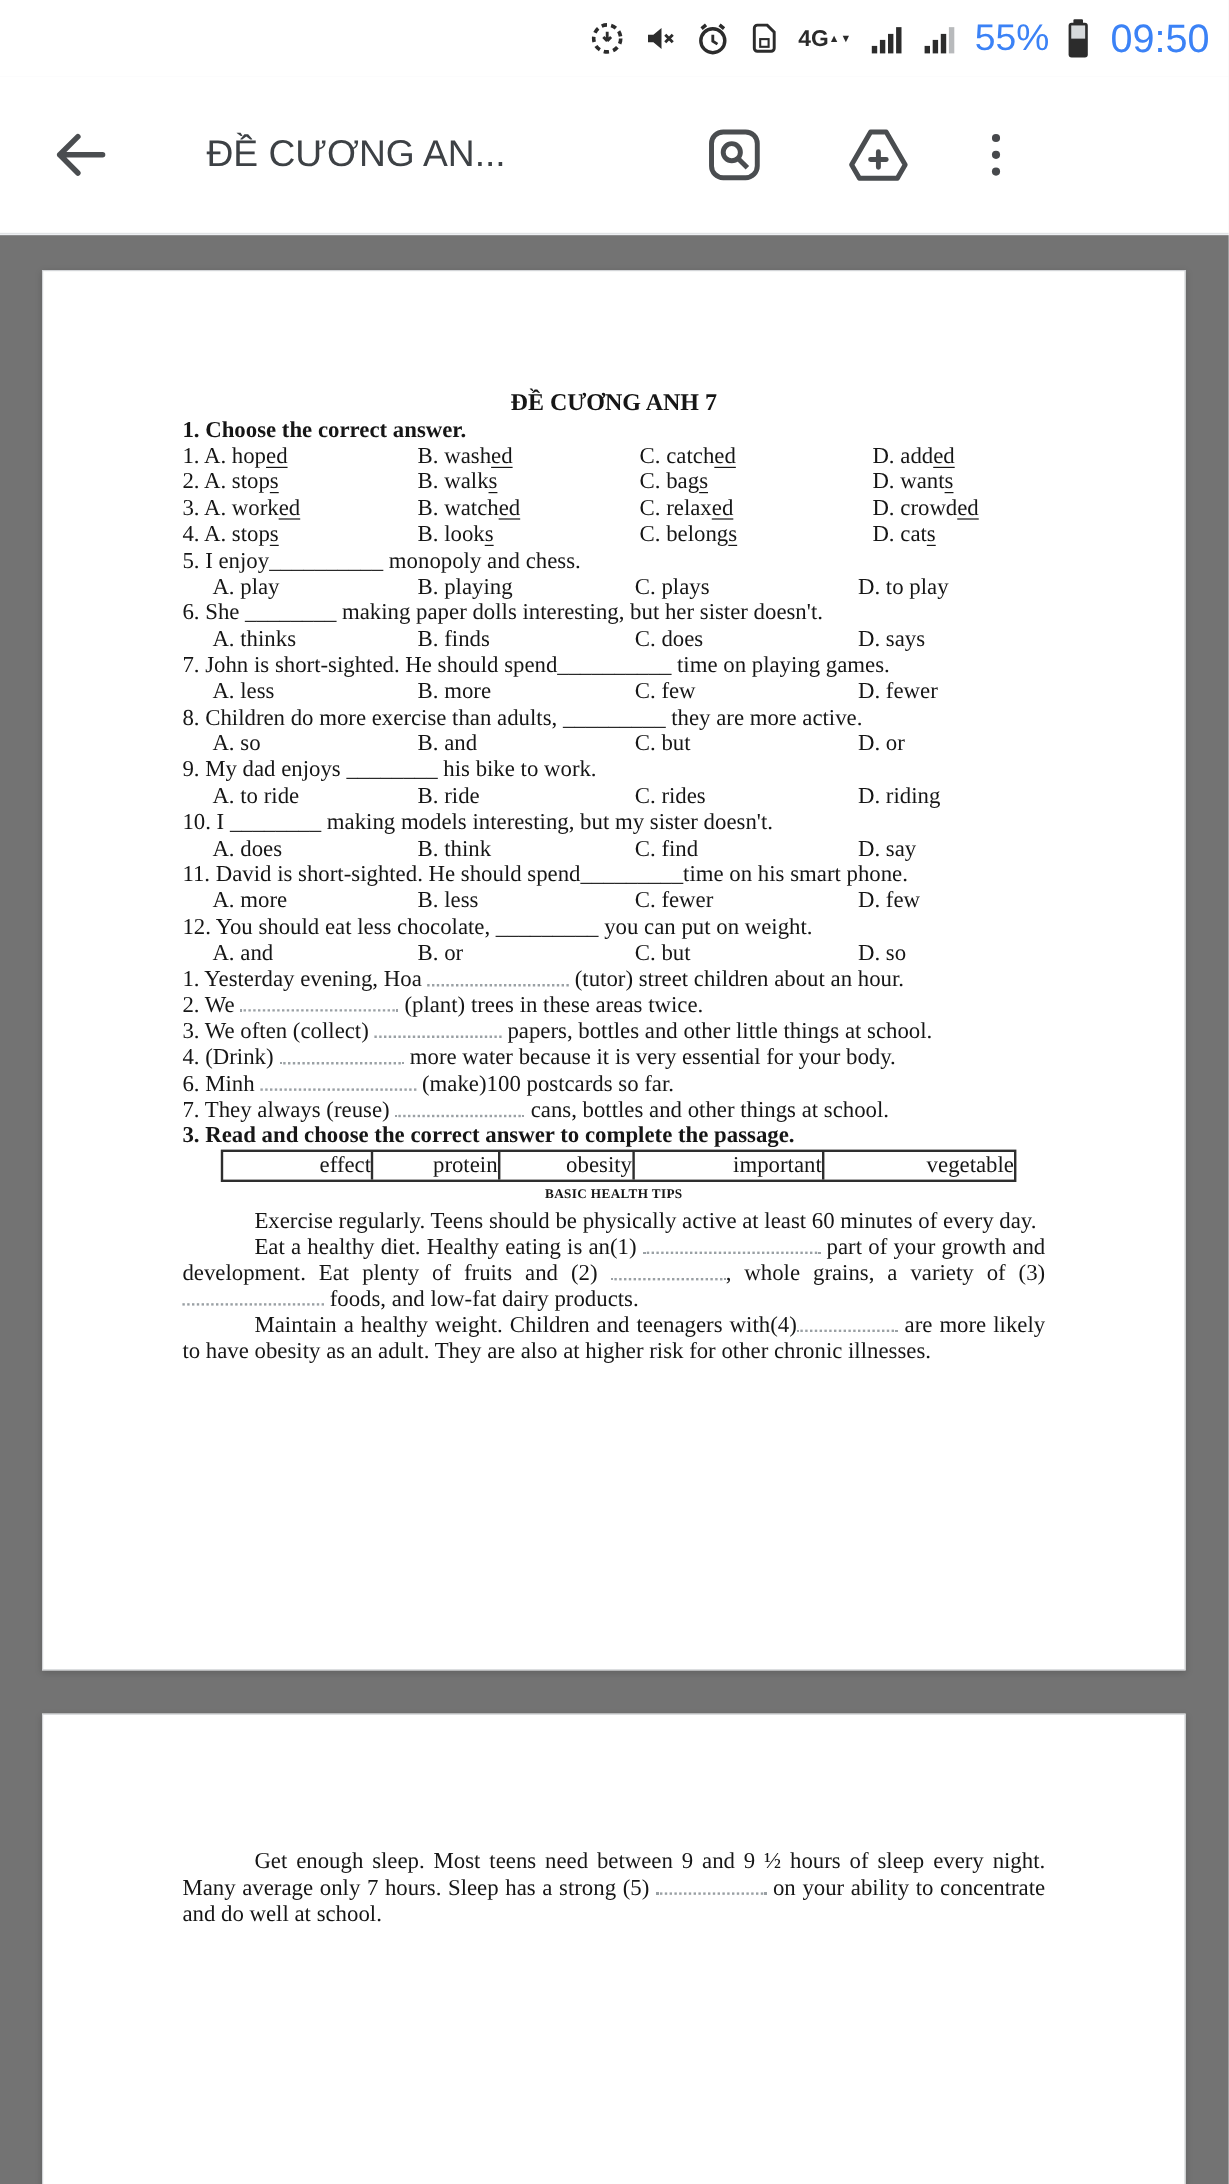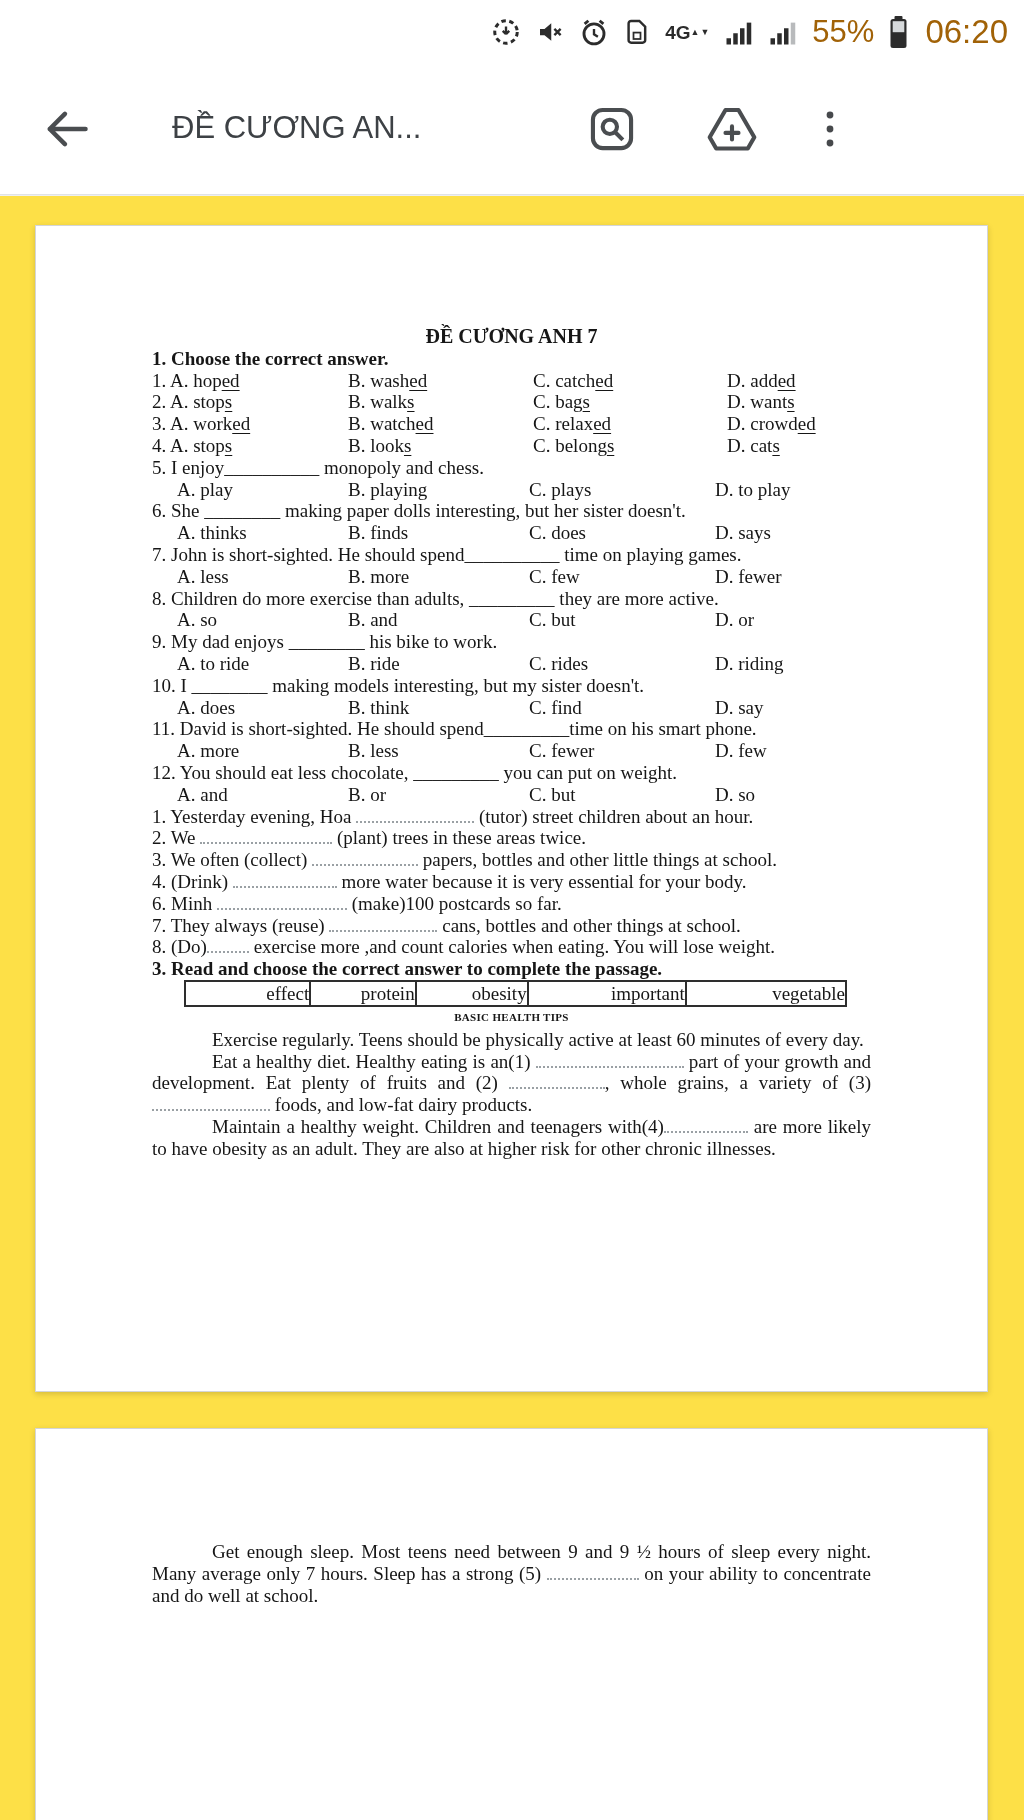--- a/index.html
+++ b/index.html
@@ -4,37 +4,37 @@
 <title>Doc viewer</title>
 <style>
   *{margin:0;padding:0;box-sizing:border-box}
   html,body{width:1024px;height:1820px}
   body{position:relative;overflow:hidden;background:#edeff2;font-family:"Liberation Sans","DejaVu Sans",sans-serif}
 
   
   .status-bar{position:absolute;top:0;left:0;right:0;height:64px;background:#fff;
     display:flex;align-items:center;justify-content:flex-end;gap:14px;padding-right:16px;color:#222}
   .sb-icon{display:inline-flex;align-items:center;justify-content:center}
-  .sb-text{font-size:31px;color:#a16207}
+  .sb-text{font-size:31px;color:#3b82f6}
   .sb-time{font-size:33px;margin-left:2px}
   .net{display:flex;align-items:center;line-height:1}
   .net-label{font-size:19px;font-weight:600;color:#2b2b2b}
   .net-arrows{font-size:9px;color:#2b2b2b;letter-spacing:1px;margin-top:1px}
 
   
   .app-bar{position:absolute;top:64px;left:0;right:0;height:131px;background:#fff;border-bottom:1px solid #e1e3e5}
   .app-bar button{background:none;border:none;padding:0;cursor:pointer;position:absolute;top:39px}
   .back-btn{left:40px}
   .app-title{position:absolute;left:172px;top:36px;font-size:31px;line-height:56px;color:#3d4145;white-space:nowrap}
   .search-btn{left:586px}
   .drive-btn{left:704px}
   .menu-btn{left:822px}
 
   
-  .viewer{position:absolute;top:196px;left:0;right:0;bottom:0;background:#fde047}
+  .viewer{position:absolute;top:196px;left:0;right:0;bottom:0;background:#737373}
   .page{position:absolute;left:35px;width:953px;background:#fff;border:1px solid #d3d5d8;
     box-shadow:0 2px 6px rgba(0,0,0,.16);overflow:hidden}
   .page1{top:29px;height:1167px;padding:100px 116px 0 116px}
   .page2{top:1232px;height:620px;padding:112px 116px 0 116px}
 
   .doc{font-family:"Liberation Serif","DejaVu Serif",serif;font-size:19px;color:#161616}
   .line{line-height:21.8px;height:21.8px;white-space:nowrap}
   .para{line-height:21.8px;text-align:justify;text-indent:60px}
   .t-center{text-align:center}
   .t-bold{font-weight:bold}
@@ -104,21 +104,21 @@
       </svg>
   </span>
   <span class="sb-text">55%</span>
   <span class="sb-icon">
     <svg width="21" height="34" viewBox="0 0 20 34">
         <rect x="6" y="1" width="8" height="4" rx="1" fill="#2c2c2c"></rect>
         <rect x="2" y="4" width="16" height="29" rx="2.5" fill="#2c2c2c"></rect>
         <rect x="4.2" y="6.2" width="11.6" height="11" fill="#d6d9db"></rect>
       </svg>
   </span>
-  <span class="sb-text sb-time">06:20</span>
+  <span class="sb-text sb-time">09:50</span>
 </div>
 
 <div class="app-bar">
   <button class="back-btn">
     <span>
       <svg width="52" height="52" viewBox="0 0 24 24">
           <path d="M21 12H4.5m0 0l7-7m-7 7l7 7" stroke="#4a4d50" stroke-width="2.1" fill="none" stroke-linecap="round" stroke-linejoin="round"></path>
         </svg>
     </span>
   </button>
@@ -234,21 +234,20 @@
         <span class="cell">B. or</span>
         <span class="cell">C. but</span>
         <span class="cell">D. so</span>
       </div>
       <div class="line"><span>1. Yesterday evening, Hoa </span><span class="blank" style="width: 118px;"></span><span> (tutor) street children about an hour.</span></div>
       <div class="line"><span>2. We </span><span class="blank" style="width: 132px;"></span><span> (plant) trees in these areas twice.</span></div>
       <div class="line"><span>3. We often (collect) </span><span class="blank" style="width: 106px;"></span><span> papers, bottles and other little things at school.</span></div>
       <div class="line"><span>4. (Drink) </span><span class="blank" style="width: 104px;"></span><span> more water because it is very essential for your body.</span></div>
       <div class="line"><span>6. Minh </span><span class="blank" style="width: 130px;"></span><span> (make)100 postcards so far.</span></div>
       <div class="line"><span>7. They always (reuse) </span><span class="blank" style="width: 108px;"></span><span> cans, bottles and other things at school.</span></div>
-      <div class="line"><span>8. (Do)</span><span class="blank" style="width: 42px;"></span><span> exercise more ,and count calories when eating. You will lose weight.</span></div>
       <div class="line t-bold">3. Read and choose the correct answer to complete the passage.</div>
       <div class="word-box">
         <span class="wb-cell">effect</span>
         <span class="wb-cell">protein</span>
         <span class="wb-cell">obesity</span>
         <span class="wb-cell">important</span>
         <span class="wb-cell">vegetable</span>
       </div>
       <div class="line t-center t-bold passage-title">BASIC HEALTH TIPS</div>
       <div class="para"><span>Exercise regularly. Teens should be physically active at least 60 minutes of every day.</span></div>

